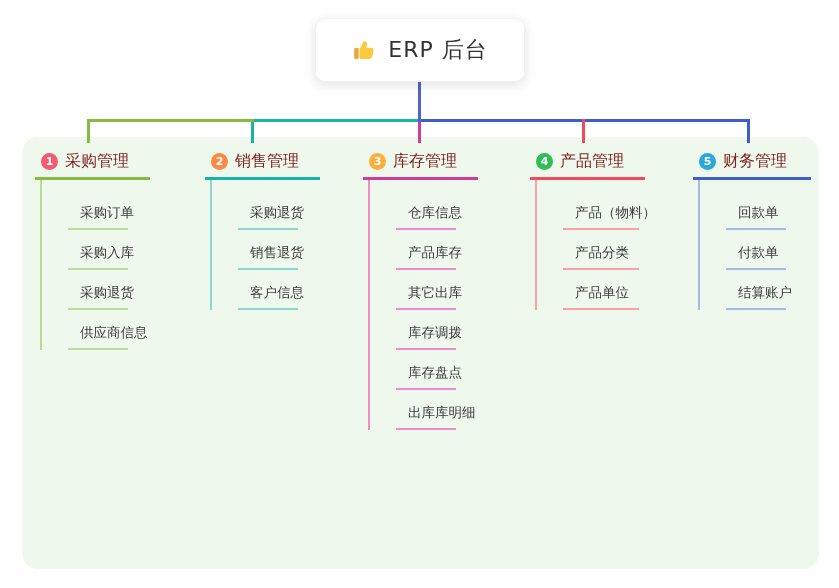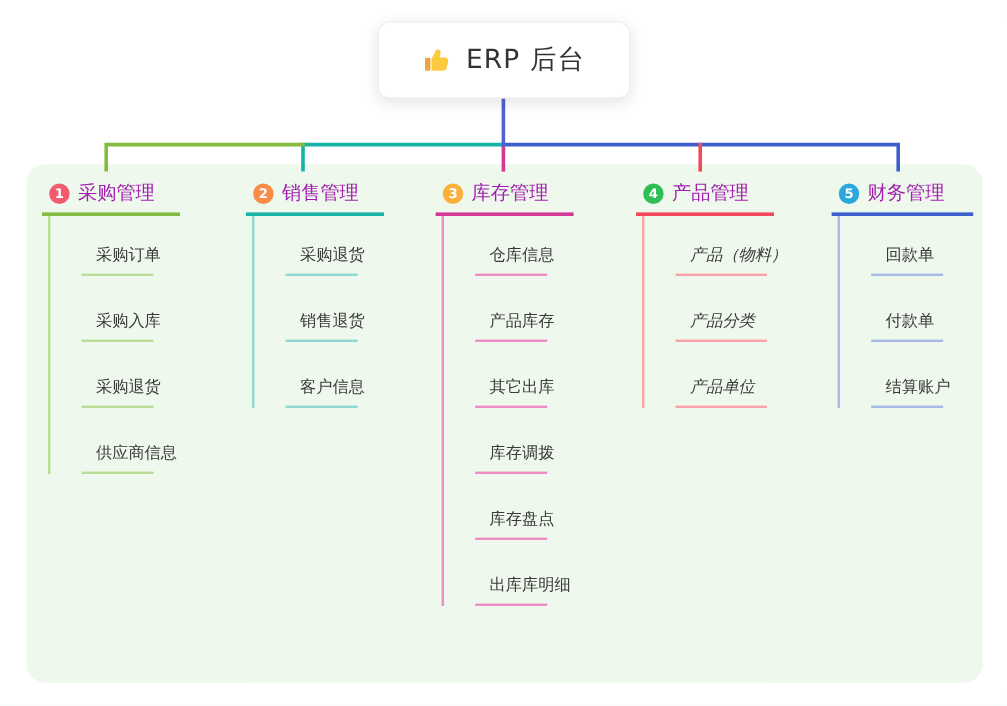--- a/index.html
+++ b/index.html
@@ -60,30 +60,30 @@
   }
   .badge {
     width:17px; height:17px;
     min-width:17px;
     border-radius:50%;
     background:var(--cb);
     color:#fff;
     font-size:11px; font-weight:bold;
     display:flex; align-items:center; justify-content:center;
   }
-  .col-title { font-size:16px; color:#a21caf; white-space:nowrap; }
+  .col-title { font-size:16px; color:#7f1d1d; white-space:nowrap; }
   .children {
     margin-left:5px;
     width:88px;
     border-left:2px solid var(--cl);
     padding-left:26px;
   }
-  .col-products .children { width:104px;font-style:italic; }
+  .col-products .children { width:104px; }
   .child {
-    height:55px;
+    height:40px;
     display:flex; align-items:flex-end;
     padding:0 0 6px 12px;
     border-bottom:2px solid var(--cl);
     font-size:13.5px; color:#3a3a3a;
     white-space:nowrap;
     cursor:pointer;
   }
   .child:first-child { height:50px; }
 </style>
 </head>

